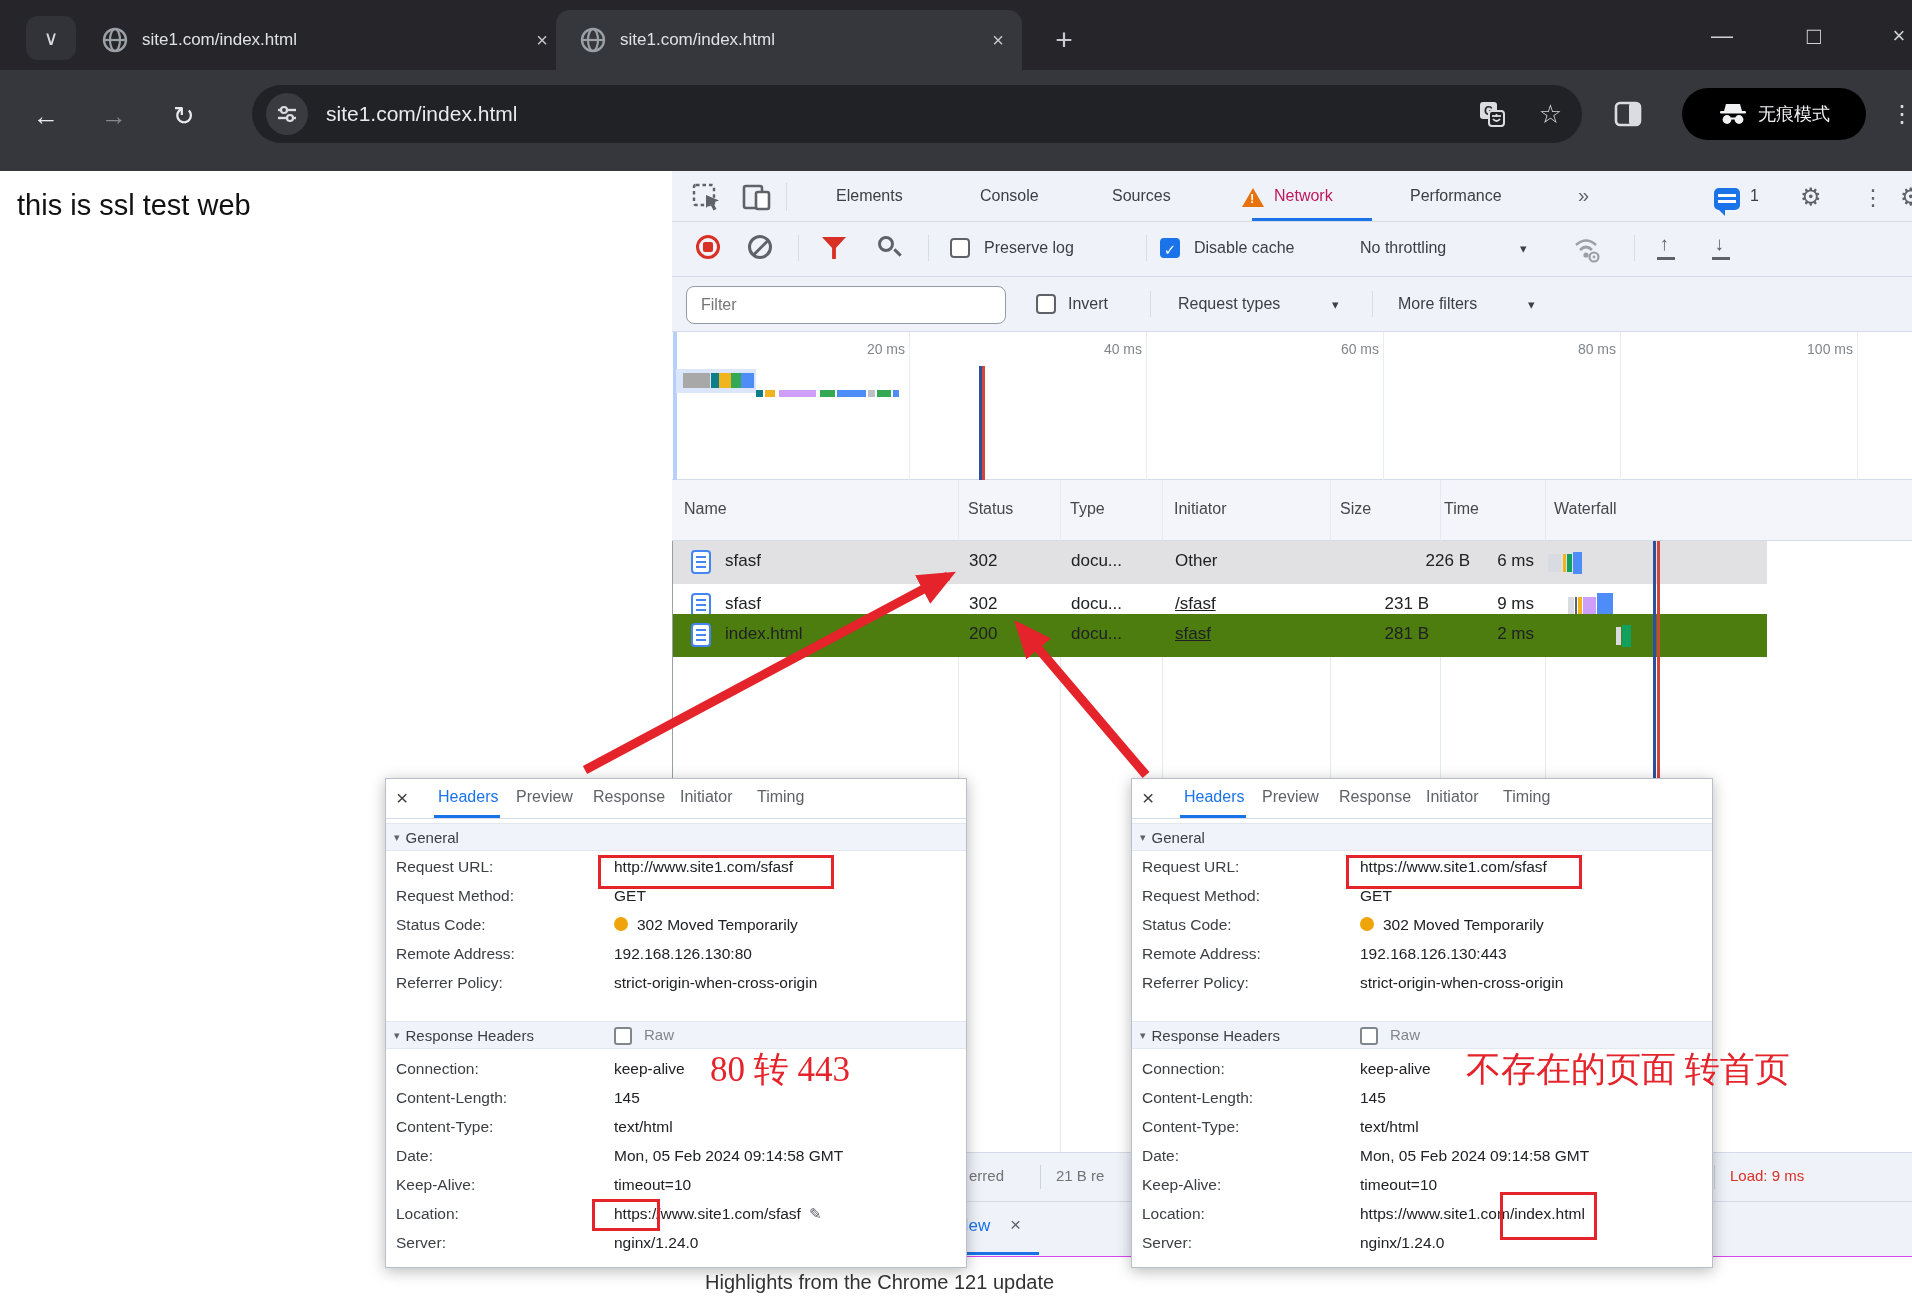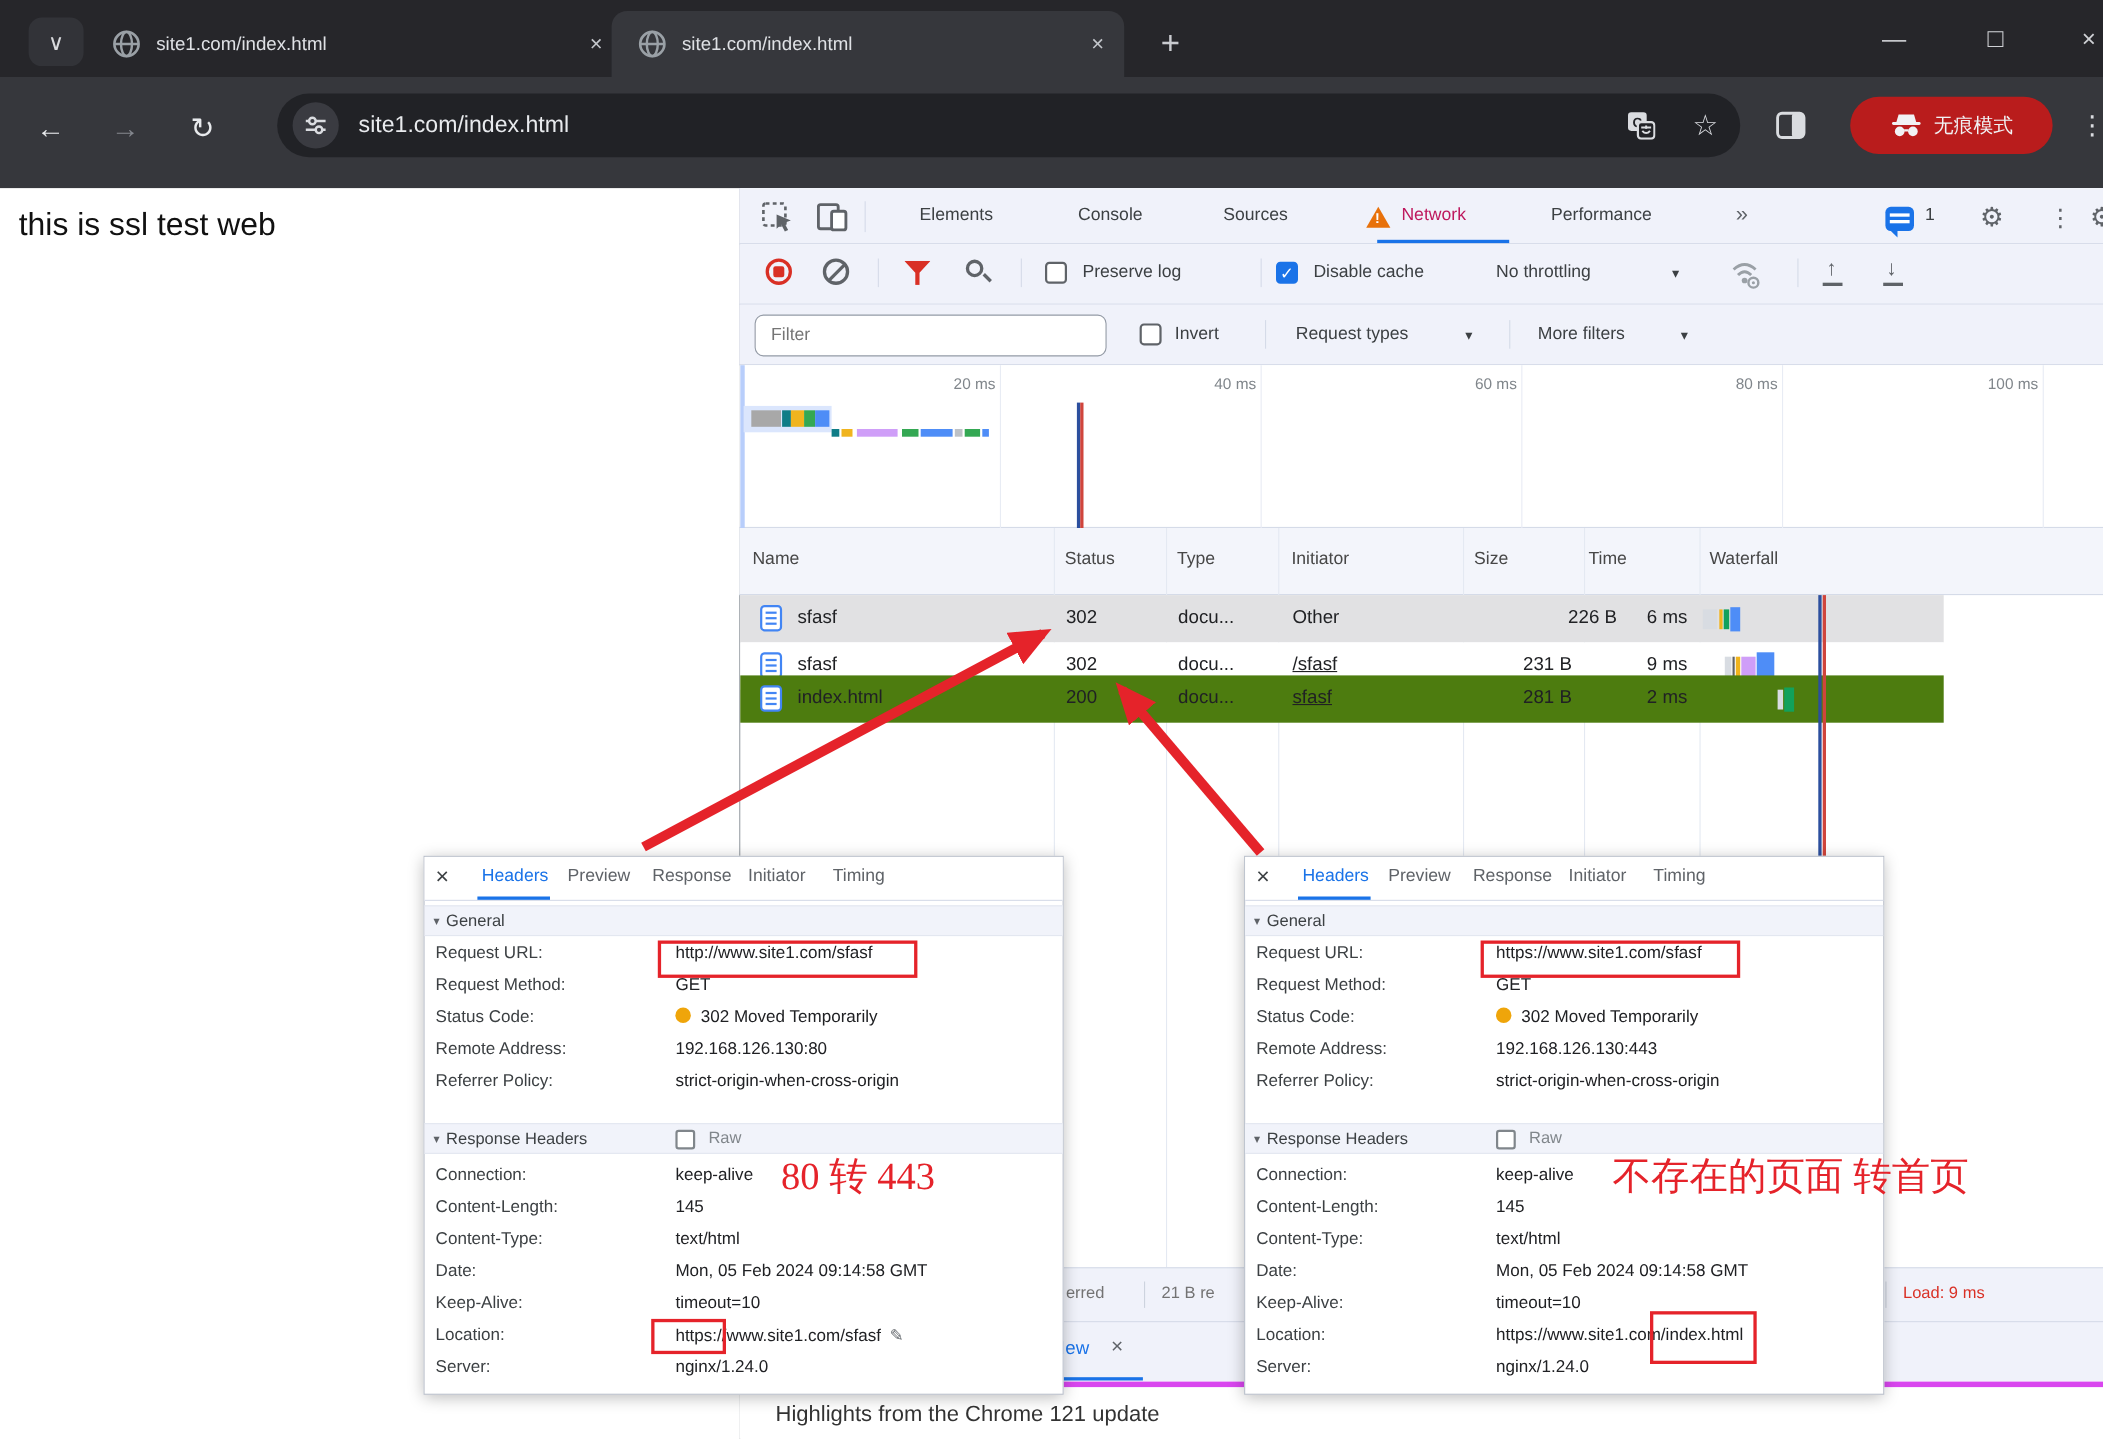--- a/index.html
+++ b/index.html
@@ -17,21 +17,21 @@
   .tab-close { margin-left:auto; color:#c3c6cb; font-size:20px; width:28px; text-align:center; }
   .newtab { left:1042px; top:18px; width:44px; height:44px; color:#c9cbd0; font-size:30px; display:flex; align-items:center; justify-content:center; }
   .winctl { color:#cfd1d5; font-size:22px; top:18px; width:40px; height:36px; display:flex; align-items:center; justify-content:center; }
   .toolbar { left:0; top:70px; width:1912px; height:101px; background:#36373c; }
   .navic { font-size:26px; color:#e8eaed; top:96px; width:40px; height:40px; display:flex; align-items:center; justify-content:center; }
   .navic.dim { color:#84878e; }
   .urlpill { left:252px; top:85px; width:1330px; height:58px; background:#212226; border-radius:29px; display:flex; align-items:center; }
   .tunebadge { width:42px; height:42px; border-radius:50%; background:#3a3b41; margin-left:14px; display:flex; align-items:center; justify-content:center; }
   .urltext { margin-left:18px; color:#e8eaed; font-size:21px; }
   .pillicons { margin-left:auto; margin-right:20px; display:flex; align-items:center; gap:34px; }
-  .incog { left:1682px; top:88px; width:184px; height:52px; background:#b91c1c; border-radius:26px; display:flex; align-items:center; justify-content:center; gap:10px; color:#f1f2f4; font-size:18px; }
+  .incog { left:1682px; top:88px; width:184px; height:52px; background:#000000; border-radius:26px; display:flex; align-items:center; justify-content:center; gap:10px; color:#f1f2f4; font-size:18px; }
   .star { color:#dadce0; font-size:26px; }
   .vdots { color:#dadce0; font-size:24px; letter-spacing:0; }
 
   
   .dtpane { left:672px; top:171px; width:1240px; height:1137px; background:#fff; border-left:1px solid #9aa0a6; }
   .dt-row { position:absolute; left:672px; width:1240px; background:#f0f2fa; border-bottom:1px solid #d5dbe8; }
   .dt-tabbar { top:171px; height:51px; }
   .dt-toolbar { top:222px; height:55px; }
   .dt-filterrow { top:277px; height:55px; }
   .dtlabel { position:absolute; font-size:16px; color:#3c4043; white-space:nowrap; }
@@ -71,21 +71,21 @@
   .cell { position:absolute; top:10px; white-space:nowrap; }
   .cell.r { transform:translateX(-100%); }
   .ilink { text-decoration:underline; }
   .docic { position:absolute; left:18px; top:9px; width:20px; height:24px; border:2px solid #4285f4; border-radius:4px; background:#fff; }
   .docic i { position:absolute; left:3px; width:10px; height:2px; background:#4285f4; }
 
   .statusbar { left:672px; top:1152px; width:1240px; height:49px; background:#f0f2fa; border-top:1px solid #d5dbe8; }
   .sbtext { position:absolute; top:14px; font-size:15px; color:#737373; white-space:nowrap; }
   .sbdiv { position:absolute; top:12px; width:1px; height:24px; background:#cdd3de; }
   .drawer { left:672px; top:1201px; width:1240px; height:55px; background:#f0f2fa; border-top:1px solid #d5dbe8; }
-  .drawercontent { left:672px; top:1256px; width:1240px; height:52px; background:#fff; border-top:5px solid #d946ef; }
+  .drawercontent { left:672px; top:1256px; width:1240px; height:52px; background:#fff; border-top:1px solid #d946ef; }
 
   
   .popup { position:absolute; top:778px; width:582px; height:490px; background:#fff; border:1px solid #b9bfca; box-shadow:0 3px 14px rgba(0,0,0,.28); }
   .ptabbar { position:absolute; left:0; top:0; width:100%; height:40px; border-bottom:1px solid #d5dbe8; background:#fff; }
   .pclose { position:absolute; left:10px; top:7px; font-size:21px; color:#3c4043; }
   .ptab { position:absolute; top:9px; font-size:16px; color:#5f6368; white-space:nowrap; }
   .ptab.sel { color:#1a73e8; }
   .ptabline { position:absolute; left:48px; top:36px; width:66px; height:3px; background:#1a73e8; }
   .psection { position:absolute; left:0; width:100%; height:28px; background:#f1f3fa; border-top:1px solid #e3e7f0; border-bottom:1px solid #e3e7f0; font-size:15px; color:#3c4043; display:flex; align-items:center; }
   .pcaret { font-size:11px; color:#5f6368; margin:0 6px 0 8px; }

